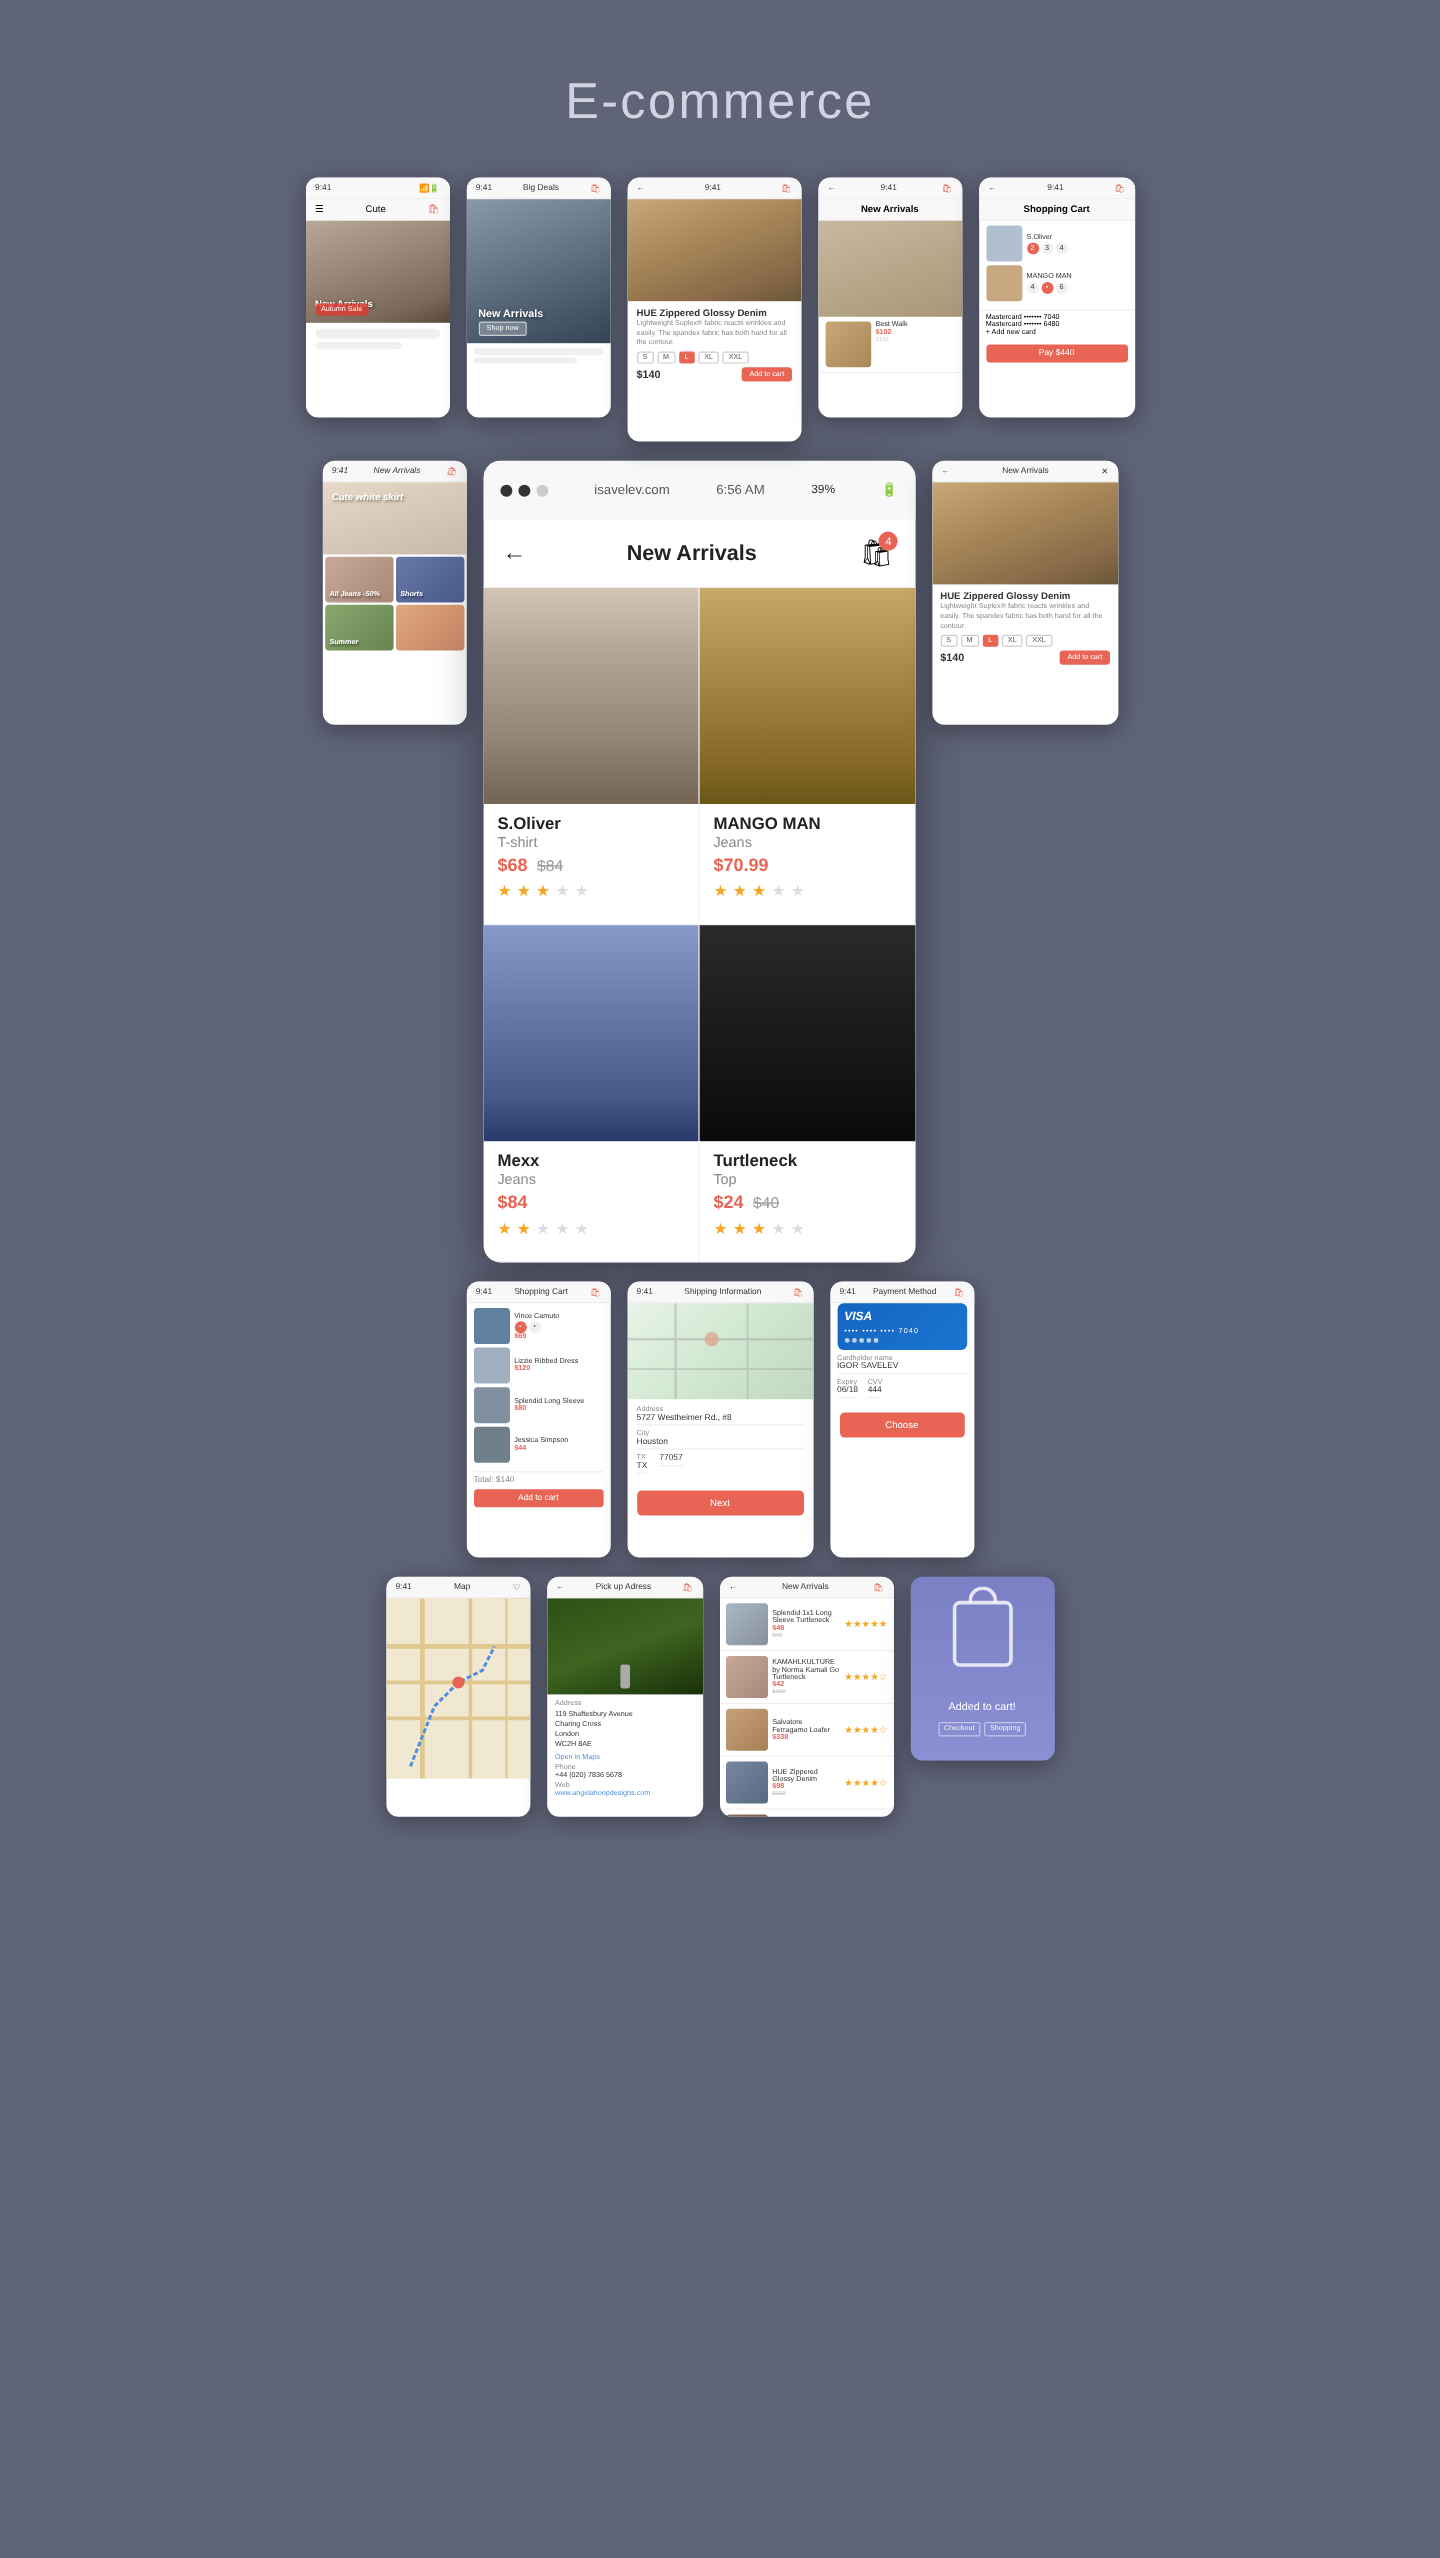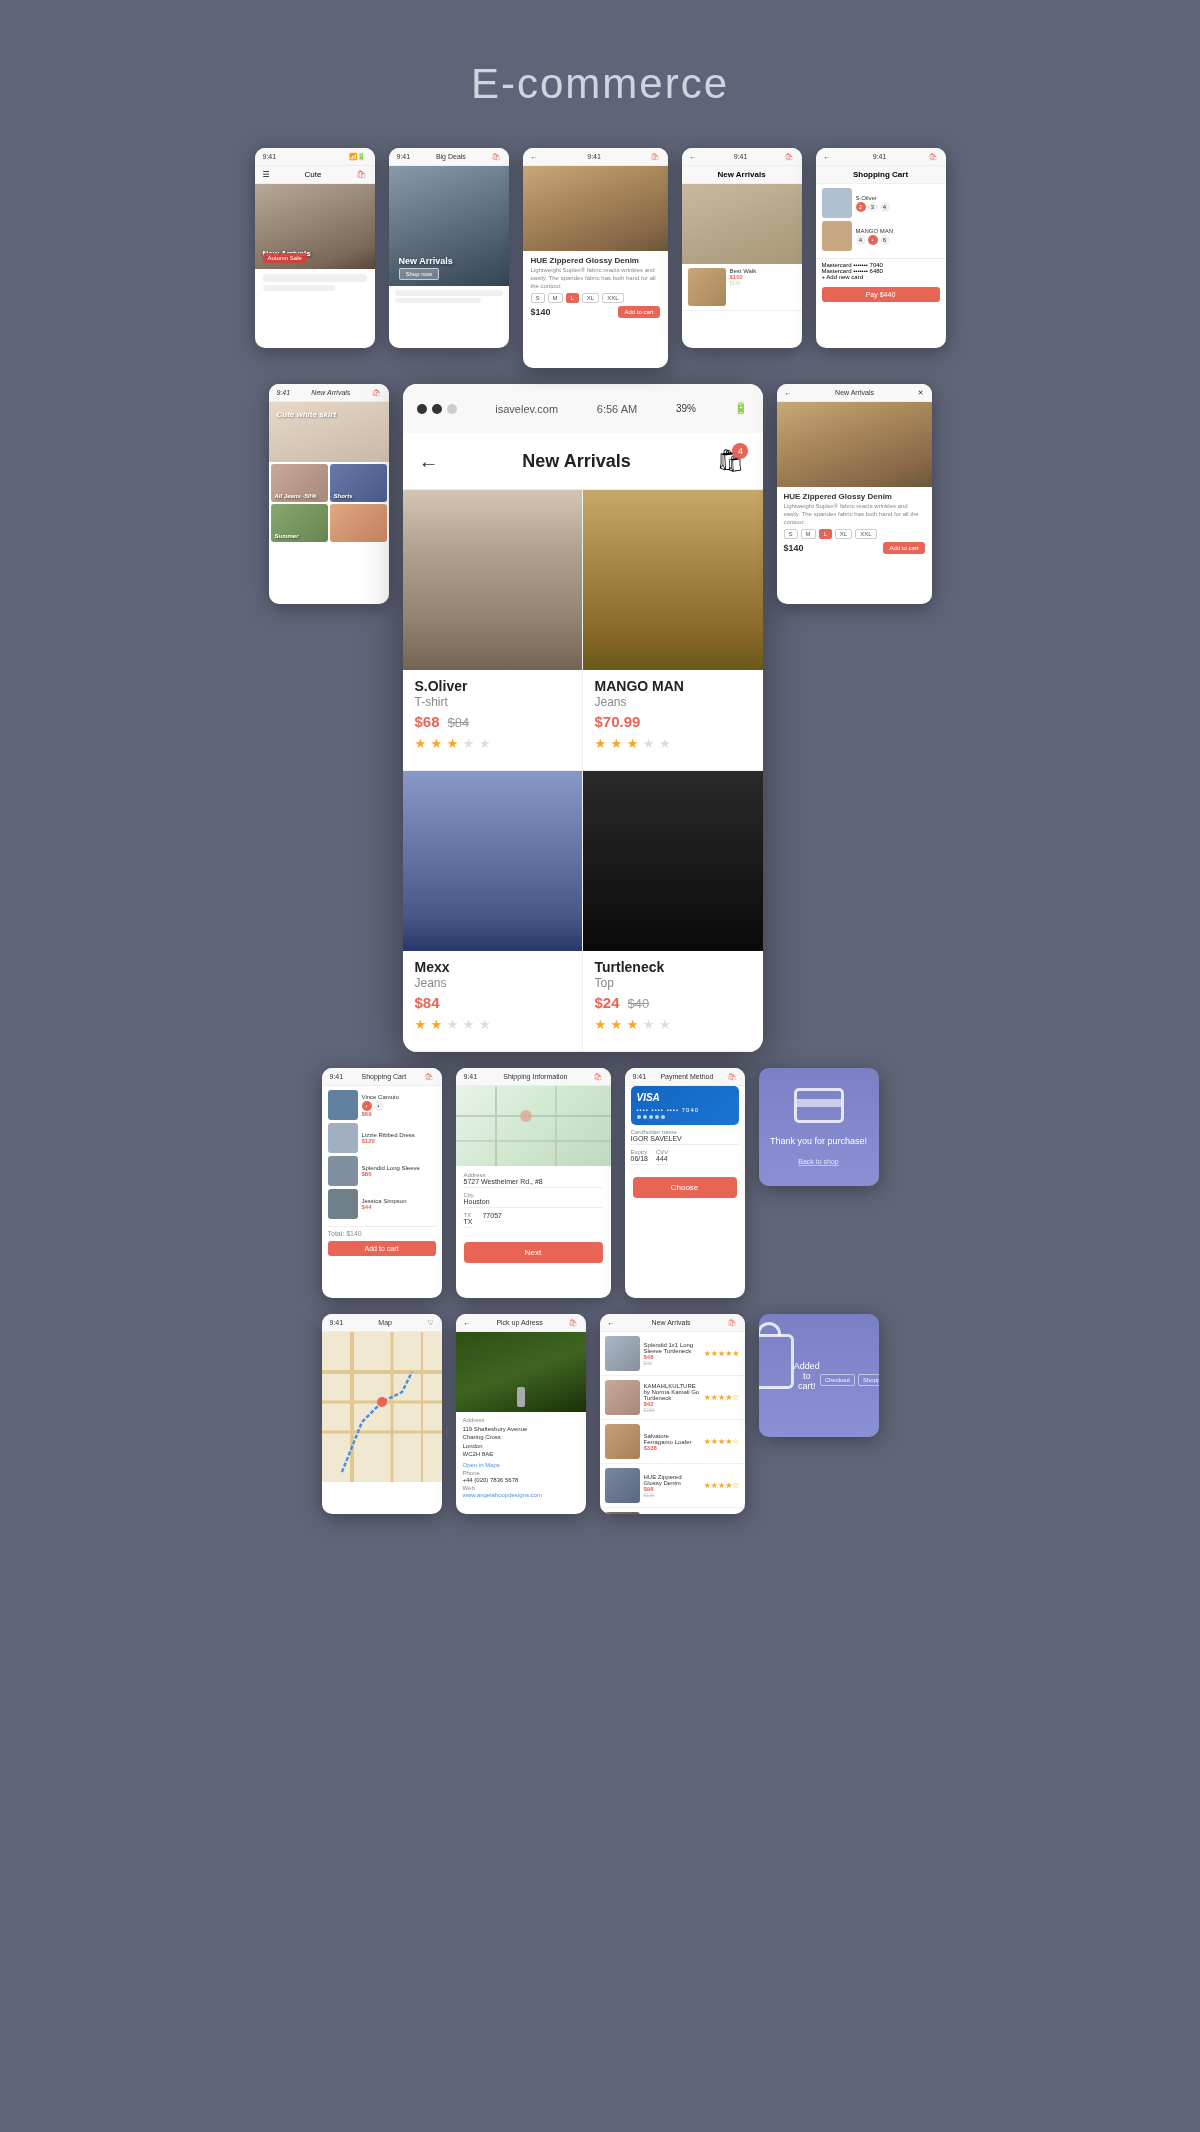--- a/index.html
+++ b/index.html
@@ -495,21 +495,21 @@
       flex-shrink: 0;
     }
     .list-info { font-size: 6px; color: #333; flex: 1; }
     .added-to-cart-screen {
       width: 120px;
       background: linear-gradient(180deg, #7b7fc4 0%, #8b8fd4 100%);
       border-radius: 10px;
       overflow: hidden;
       box-shadow: 0 4px 20px rgba(0,0,0,0.35);
       display: flex;
-      flex-direction: row;
+      flex-direction: column;
       align-items: center;
       justify-content: center;
       padding: 20px 10px;
     }
     .bag-icon {
       width: 50px; height: 55px;
       border: 3px solid rgba(255,255,255,0.8);
       border-radius: 6px;
       margin-bottom: 12px;
       position: relative;
@@ -974,27 +974,20 @@
           </div>
           <div class="field-row">
             <div class="field-label">CVV</div>
             <div class="field-value">444</div>
           </div>
         </div>
       </div>
       <div class="next-btn-sm">Choose</div>
     </div>
 
-    <div class="thankyou-screen">
-      <div class="credit-card-icon">
-        <div class="card-stripe"></div>
-      </div>
-      <div class="thankyou-text">Thank you for purchase!</div>
-      <div class="back-shop-btn">Back to shop</div>
-    </div>
 
   </div>
 
   <div class="row">
 
     <div class="map-screen" style="height:200px;">
       <div class="status-bar">
         <span>9:41</span>
         <span>Map</span>
         <span>♡</span>

